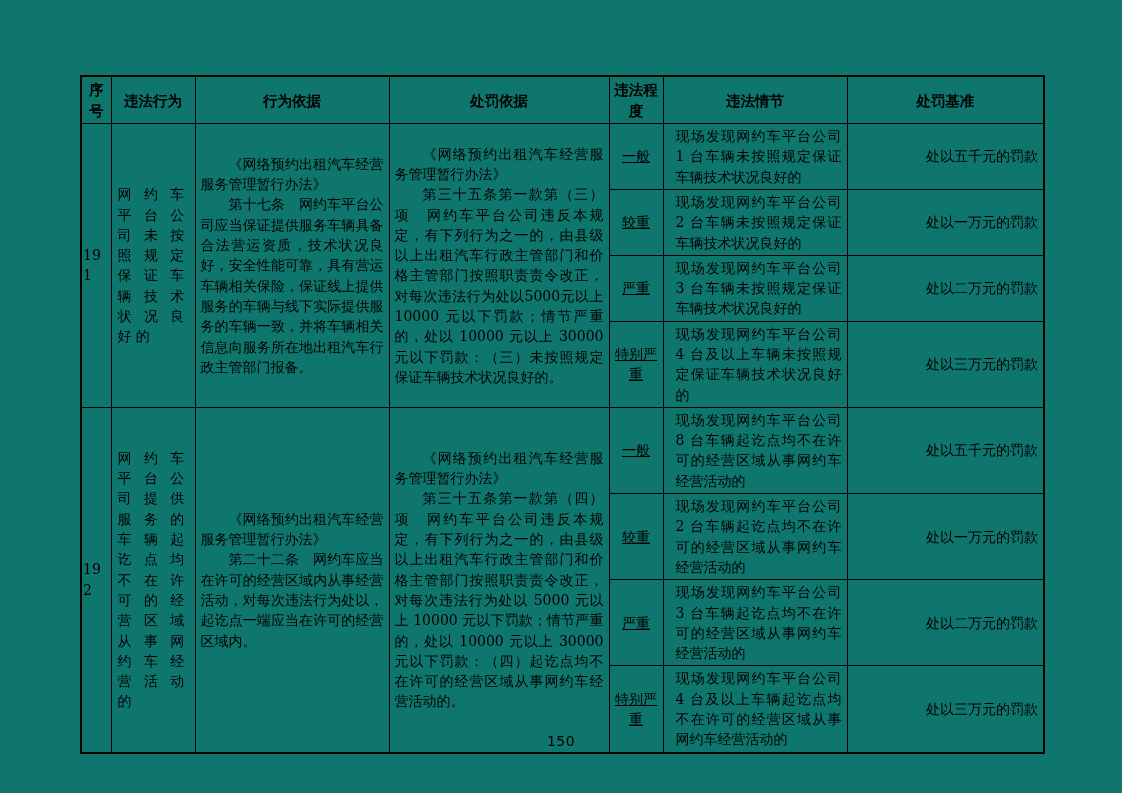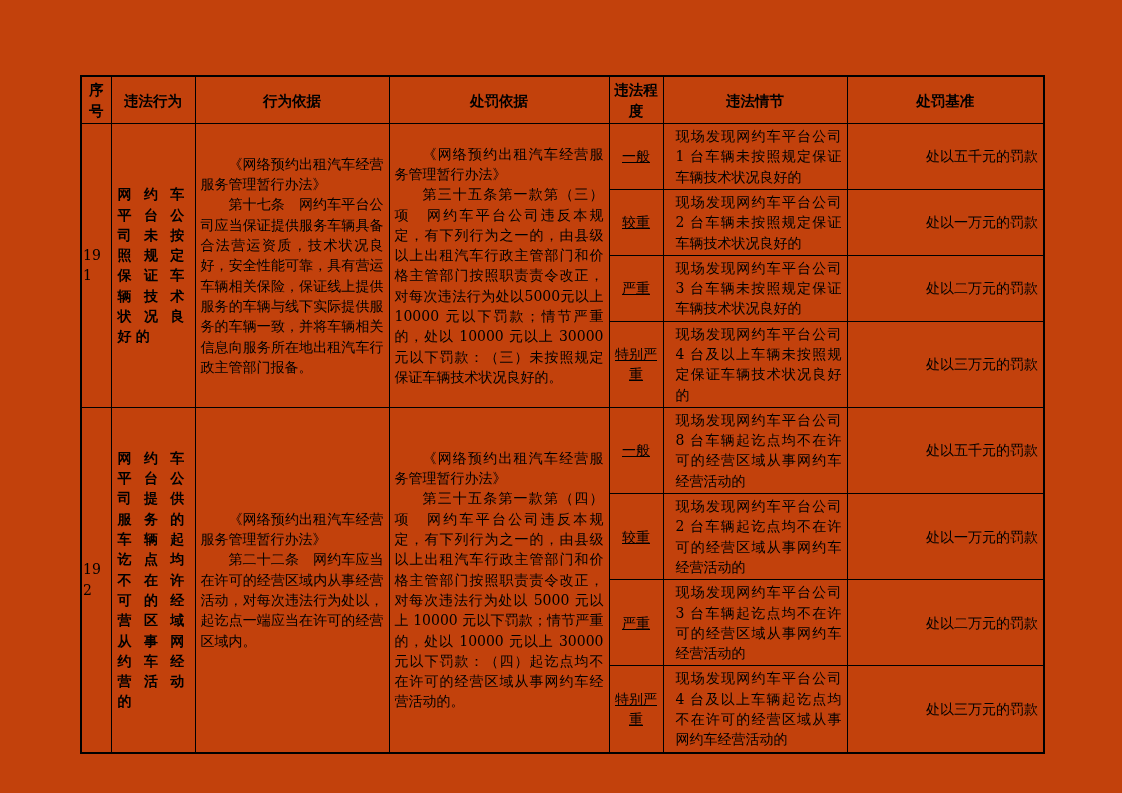--- a/index.html
+++ b/index.html
@@ -6,21 +6,21 @@
     margin: 0;
     padding: 0;
     background: #ffffff;
     color: #000000;
     font-family: "DejaVu Serif", "Liberation Serif", serif;
   }
   .page {
     position: relative;
     width: 1122px;
     height: 793px;
-    background: #c2410c;
+    background: #0f766e;
     overflow: hidden;
   }
   table.reg {
     position: absolute;
     left: 80px;
     top: 75px;
     width: 963px;
     border-collapse: collapse;
     table-layout: fixed;
     border: 2px solid #000;
@@ -42,21 +42,20 @@
   tr.h45 { height: 45px; }
   tr.h63 { height: 63px; }
   tr.h84 { height: 84px; }
   td.seq {
     padding: 2px 1px;
   }
   td.behavior {
     text-align: justify;
     letter-spacing: 0.30em;
     padding: 2px 6px;
-    font-weight: bold;
   }
   td.basis p {
     margin: 0;
     text-indent: 2em;
     text-align: justify;
   }
   td.degree {
     text-align: center;
     padding: 2px 3px;
     text-decoration: underline;
@@ -163,14 +162,15 @@
       <td class="penalty">处以二万元的罚款</td>
     </tr>
     <tr class="h84">
       <td class="degree">特别严重</td>
       <td class="circumstance">现场发现网约车平台公司 4 台及以上车辆起讫点均不在许可的经营区域从事网约车经营活动的</td>
       <td class="penalty">处以三万元的罚款</td>
     </tr>
   </tbody>
     </table>
 
+  <div class="pageno">150</div>
 
 </div>
 
 </body></html>

